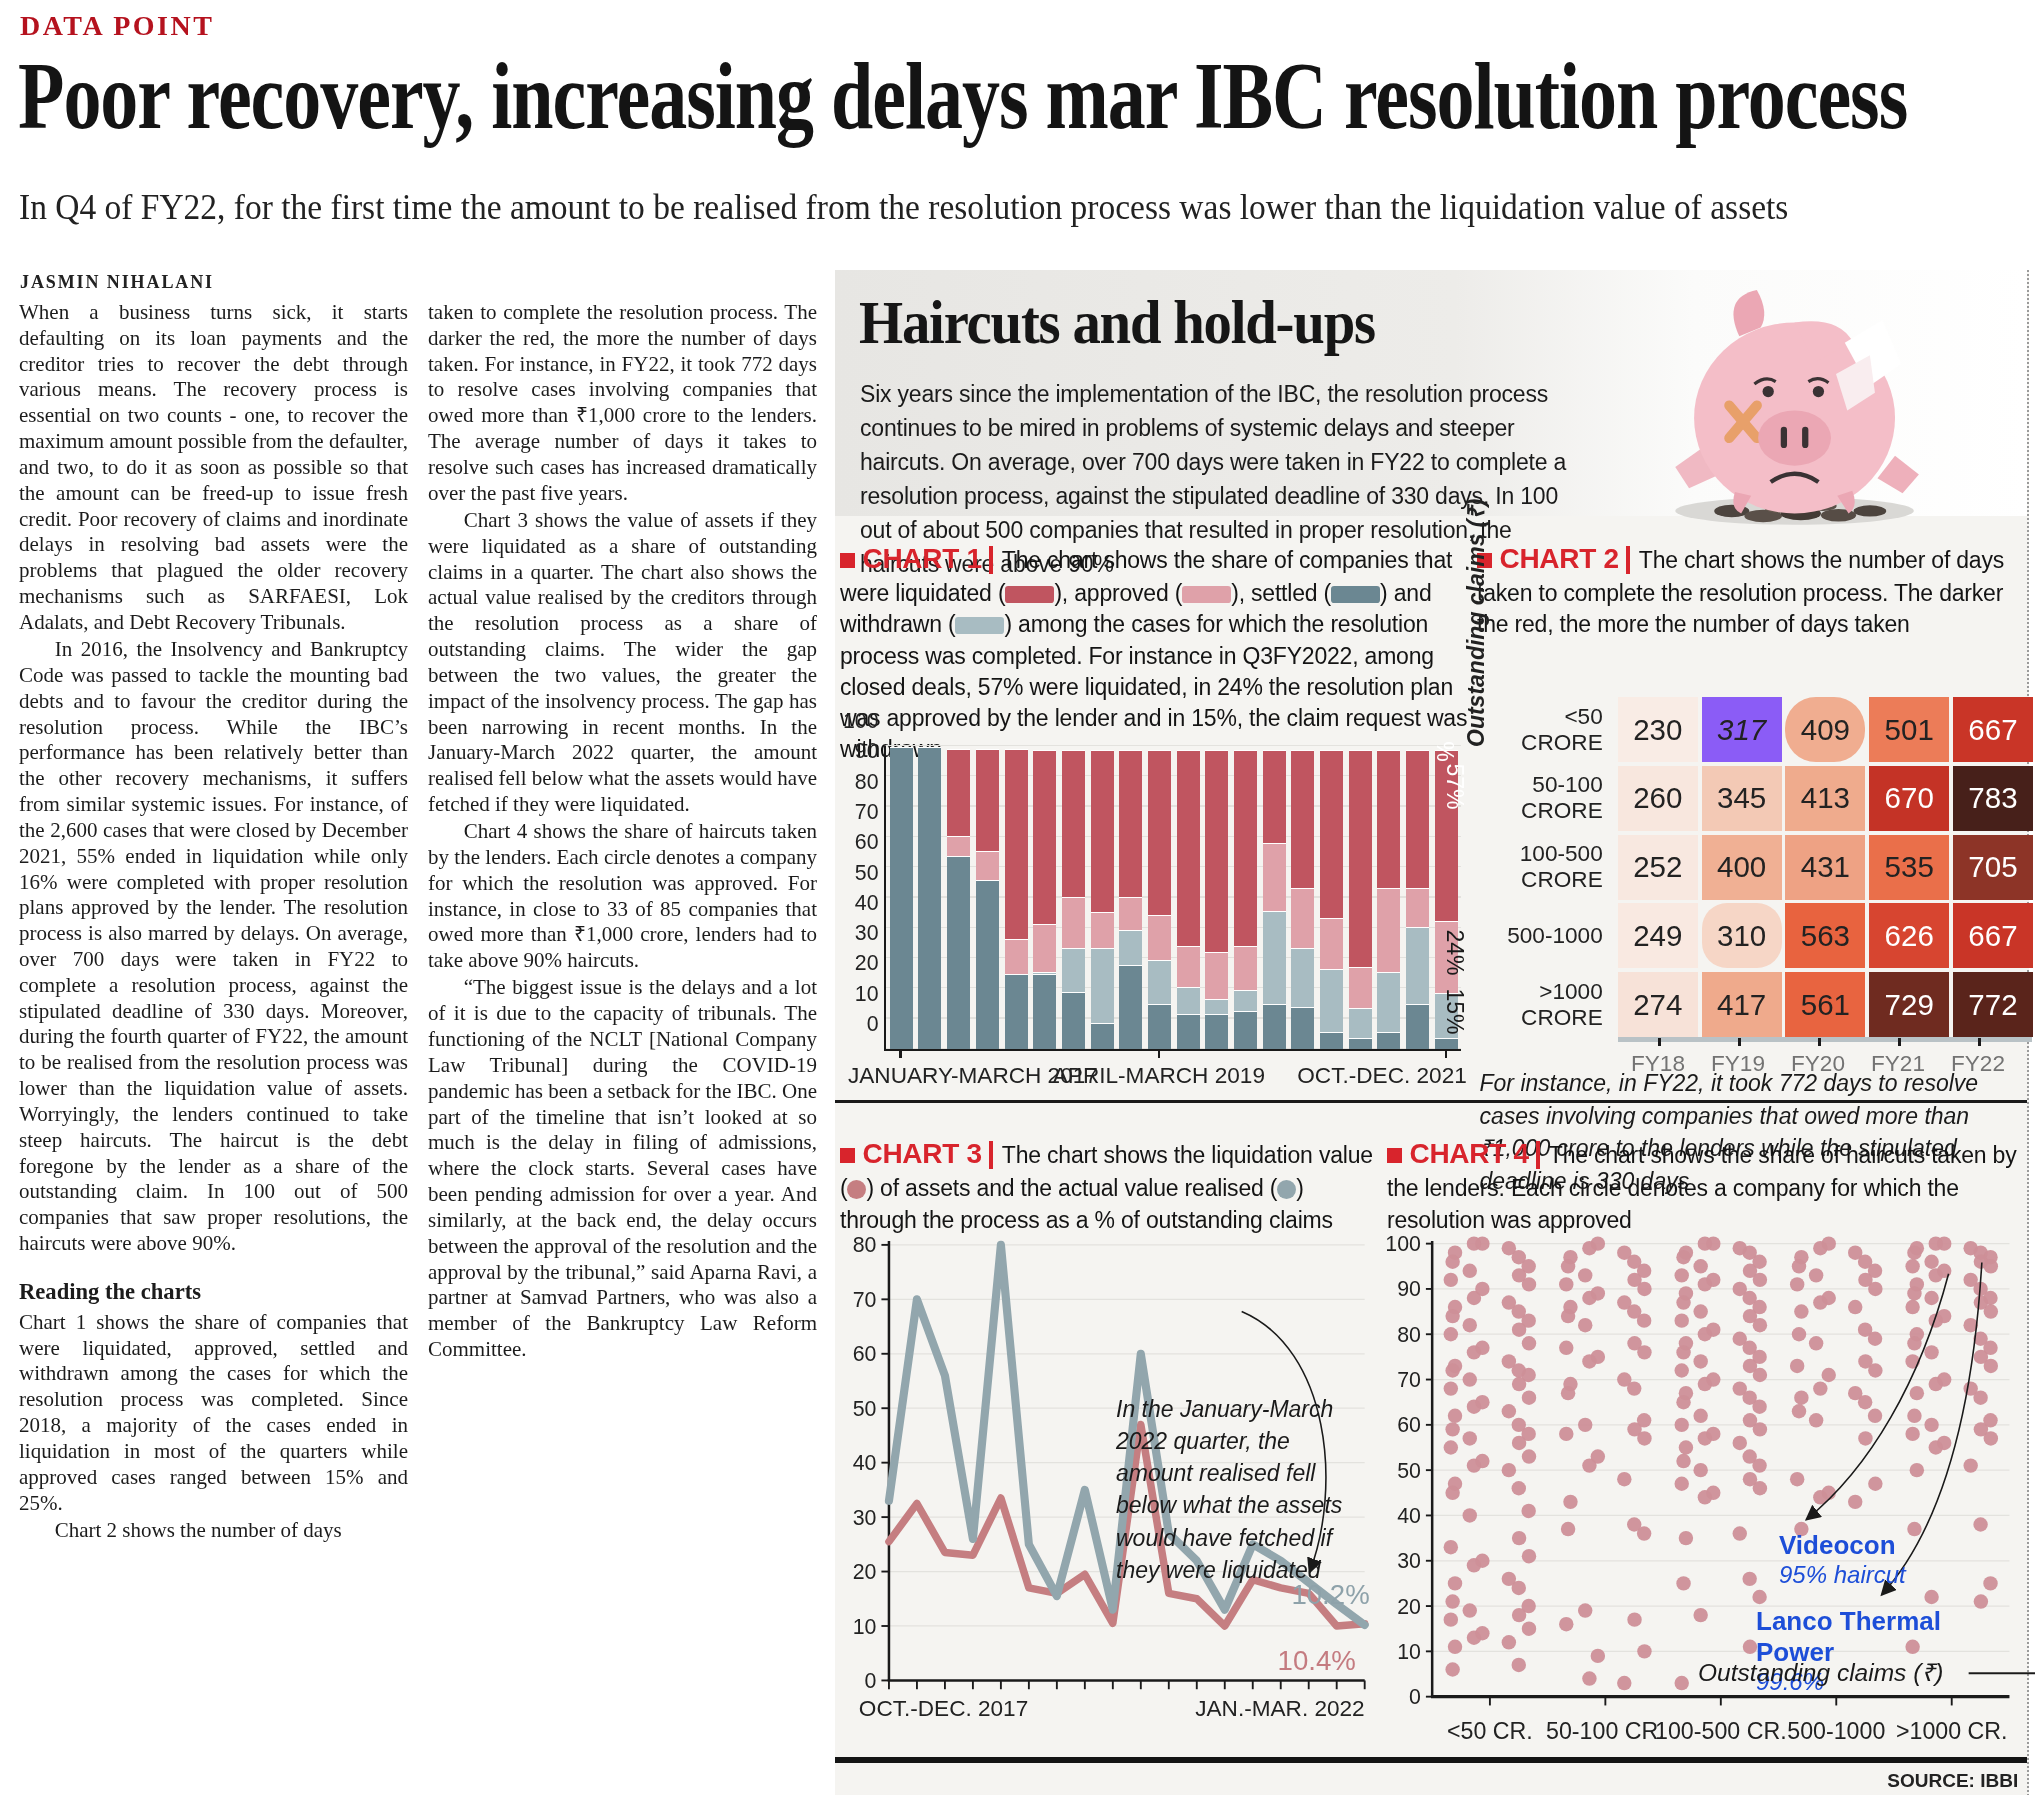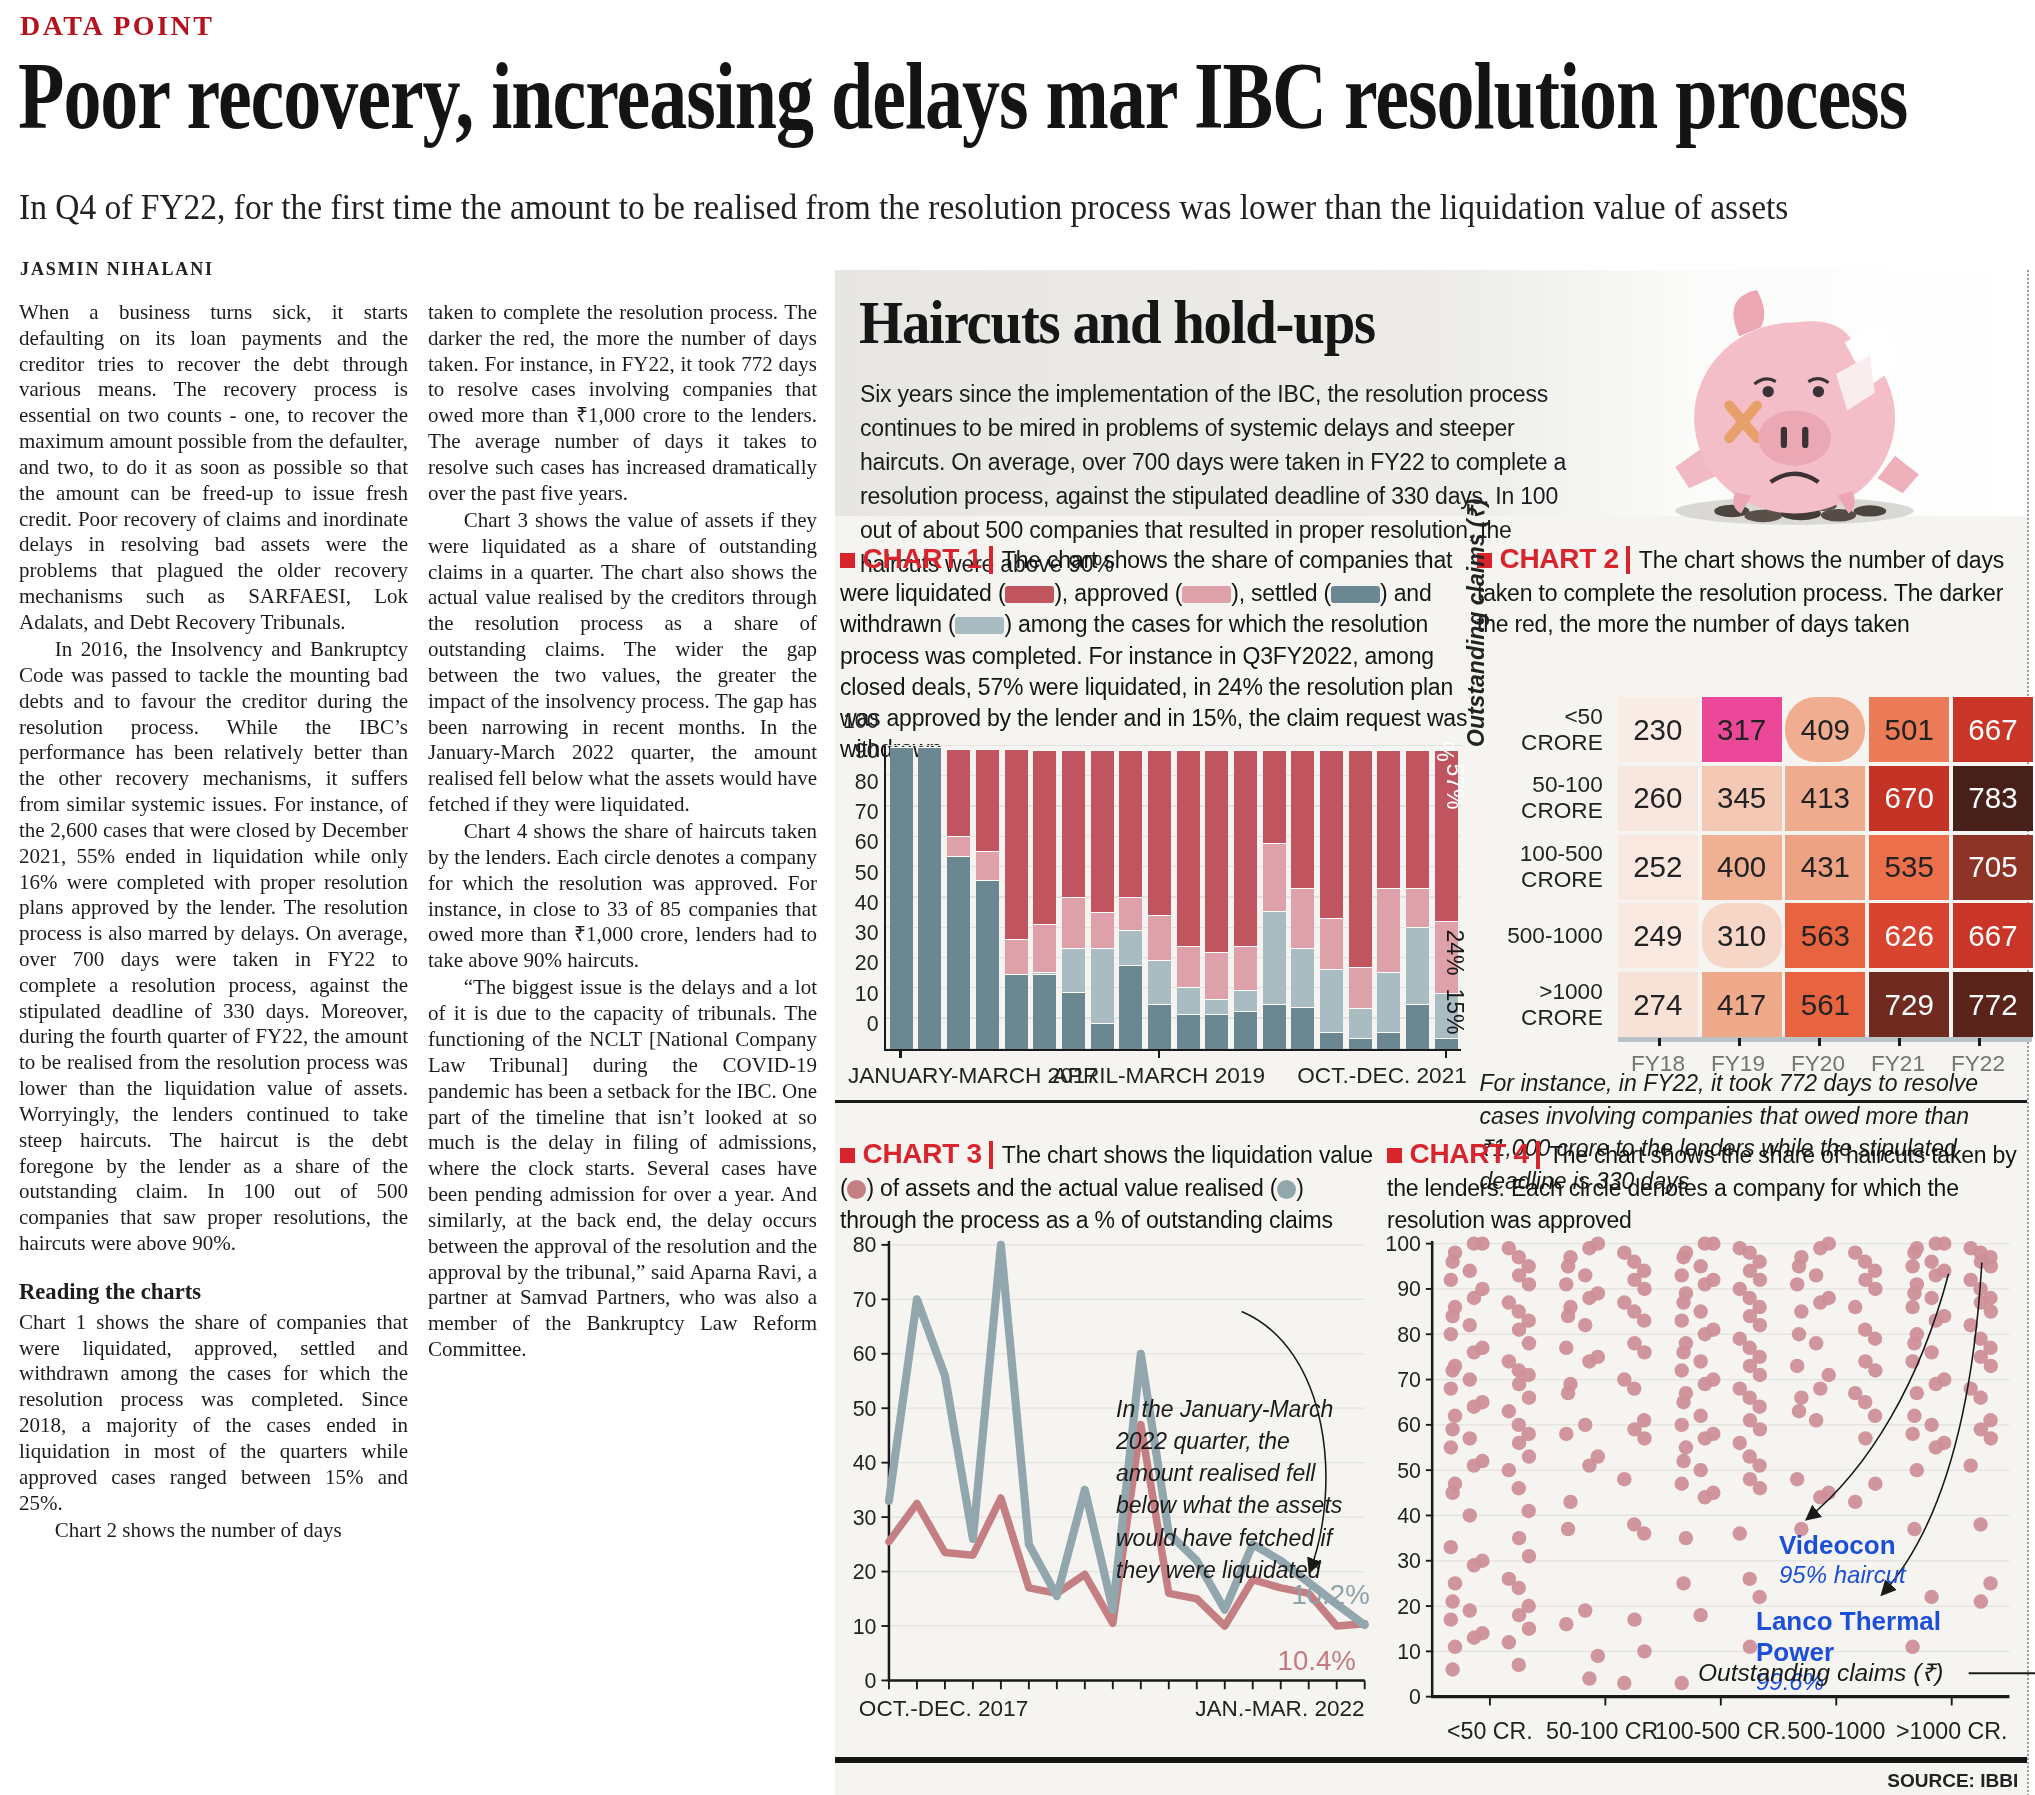--- a/index.html
+++ b/index.html
@@ -5,21 +5,21 @@
   html,body{margin:0;padding:0;background:#fff;}
   body{width:2035px;height:1795px;position:relative;overflow:hidden;
        font-family:"Liberation Serif",serif;color:#1c1c1c;}
   
   .kicker{position:absolute;left:20px;top:10px;color:#b5121e;font-weight:bold;
           font-size:28px;letter-spacing:2.5px;font-family:"Liberation Serif",serif;}
   .headline-wrap{position:absolute;left:17.6px;top:41px;transform:scaleX(.80);transform-origin:left top;white-space:nowrap;}
   .headline{font-size:95px;font-weight:bold;letter-spacing:-1.3px;color:#141414;}
   .subhead-wrap{position:absolute;left:19px;top:186px;transform:scaleX(.93);transform-origin:left top;white-space:nowrap;}
   .subhead{font-size:36px;color:#222;}
-  .byline{position:absolute;left:20px;top:259px;font-size:18px;font-weight:bold;letter-spacing:1.9px;color:#222;}
+  .byline{position:absolute;left:20px;top:272px;font-size:18px;font-weight:bold;letter-spacing:1.9px;color:#222;}
   
   .col{position:absolute;top:300px;width:389px;font-size:21px;line-height:1.23;text-align:justify;}
   #col1{left:19px;}
   #col2{left:428px;}
   .col p{margin:0 0 1.3px 0;}
   .col p + p{text-indent:1.7em;}
   .col h3{font-size:22.6px;margin:21.3px 0 3.8px 0;}
   .email-block{margin-top:38px;}
   .email-rule{width:88px;border-top:1.9px solid #1c1c1c;margin:25px 0 17.6px 0;}
   .email{font-style:italic;font-size:21.3px;}
@@ -314,21 +314,21 @@
 
   <div class="panel" id="p-c2">
     <div class="chart-head">
       <span class="redsq"></span><span class="chart-tag">CHART 2</span><span class="vbar"></span><span id="c2desc"><span>The chart shows the number of days taken to complete the resolution process. The darker the red, the more the number of days taken</span></span>
     </div>
     <div class="hm-ylabel">Outstanding claims (₹)</div>
     <div class="hm-wrap">
       <div class="hm" id="c2grid">
           <div class="rowlab">&lt;50 CRORE</div>
           <div class="cell" style="background: rgb(249, 236, 229);">230</div>
-          <div class="cell" style="background: #ec4899;">317</div>
+          <div class="cell" style="background: #8b5cf6; font-style: italic;">317</div>
           <div class="cell" style="background: rgb(240, 173, 144); border-radius: 31px;">409</div>
           <div class="cell" style="background: rgb(236, 124, 88);">501</div>
           <div class="cell" style="background: rgb(201, 53, 39); color: rgb(255, 255, 255);">667</div>
           <div class="rowlab">50-100 CRORE</div>
           <div class="cell" style="background: rgb(248, 231, 222);">260</div>
           <div class="cell" style="background: rgb(243, 201, 181);">345</div>
           <div class="cell" style="background: rgb(239, 171, 141);">413</div>
           <div class="cell" style="background: rgb(196, 51, 38); color: rgb(255, 255, 255);">670</div>
           <div class="cell" style="background: rgb(71, 32, 26); color: rgb(255, 255, 255);">783</div>
           <div class="rowlab">100-500 CRORE</div>

